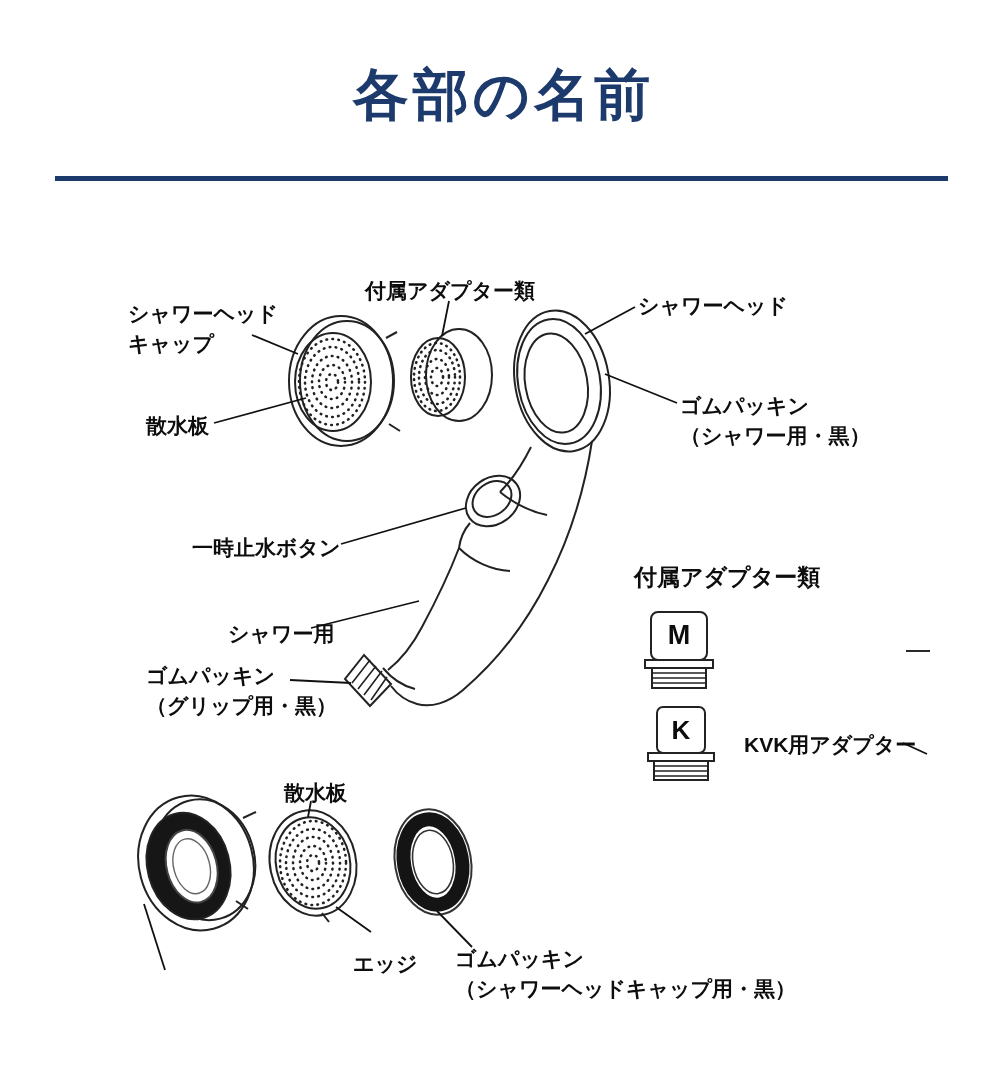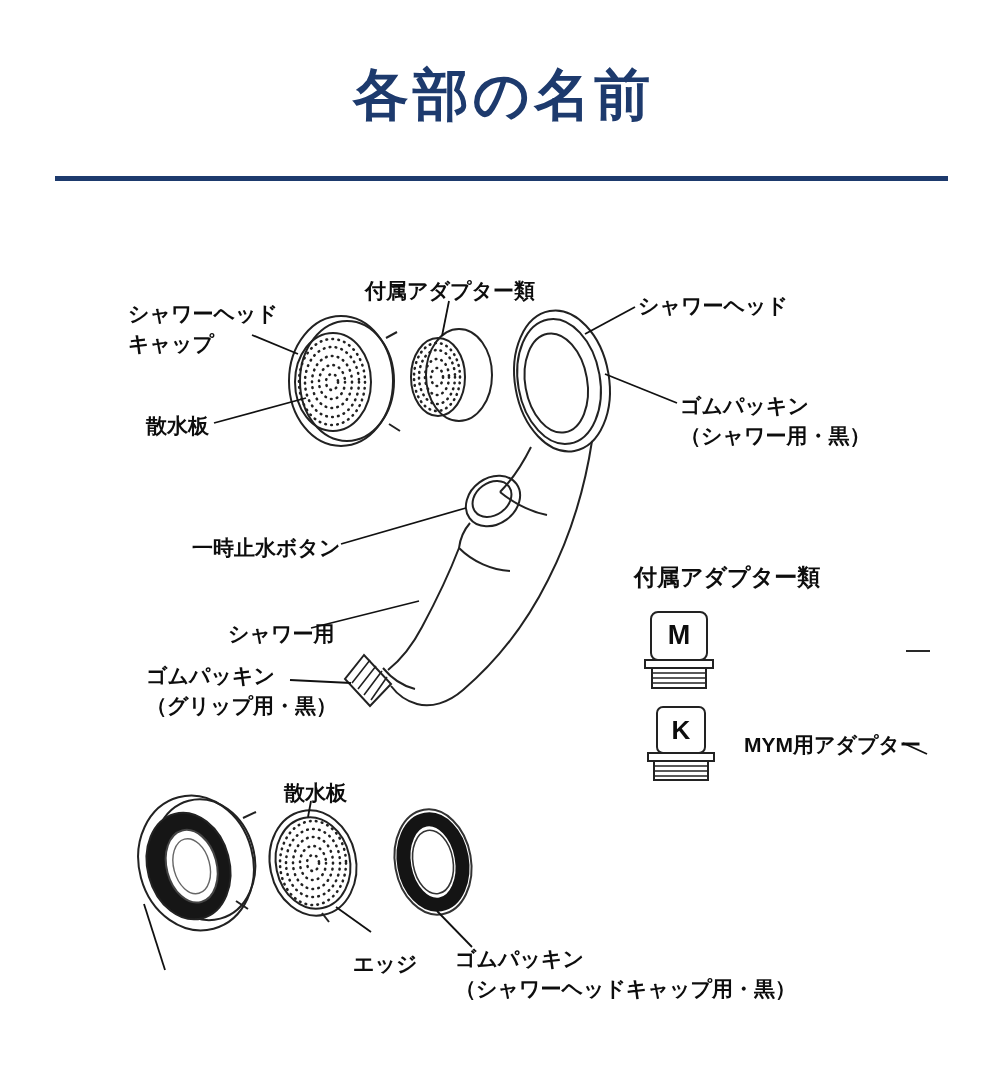--- a/index.html
+++ b/index.html
@@ -162,20 +162,20 @@
   <div class="lbl" style="left:680px;top:391px">ゴムパッキン
 （シャワー用・黒）</div>
   <div class="lbl" style="left:192px;top:533px">一時止水ボタン</div>
   <div class="lbl" style="left:228px;top:619px">シャワー用</div>
   <div class="lbl" style="left:146px;top:661px">ゴムパッキン
 （グリップ用・黒）</div>
 
   <div class="lbl heading" style="left:634px;top:561px">付属アダプター類</div>
   <div class="mark" style="left:651px;top:622px;width:56px">M</div>
   <div class="mark" style="left:657px;top:717px;width:48px;font-size:26px">K</div>
-  <div class="lbl" style="left:744px;top:730px">MYM用アダプター</div>
+  <div class="lbl" style="left:744px;top:730px">KVK用アダプター</div>
 
   <div class="lbl" style="left:284px;top:778px">散水板</div>
   <div class="lbl" style="left:353px;top:949px">エッジ</div>
   <div class="lbl" style="left:455px;top:944px">ゴムパッキン
 （シャワーヘッドキャップ用・黒）</div>
 
 </div>
 
 </body></html>

